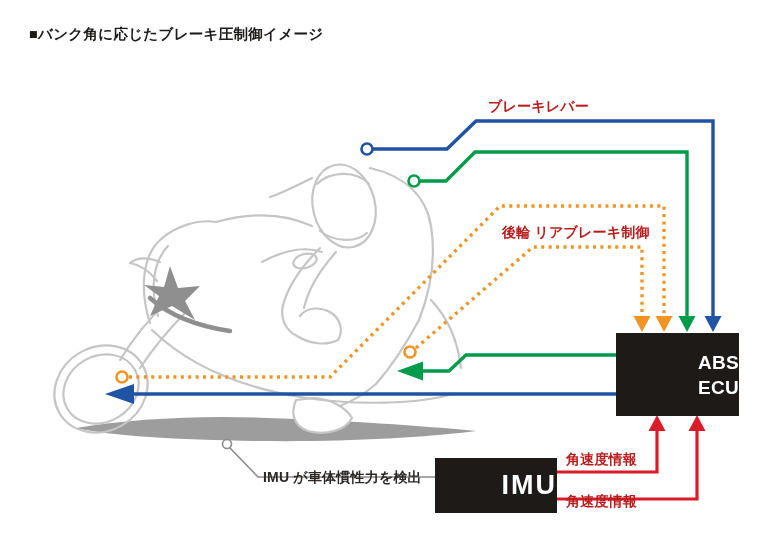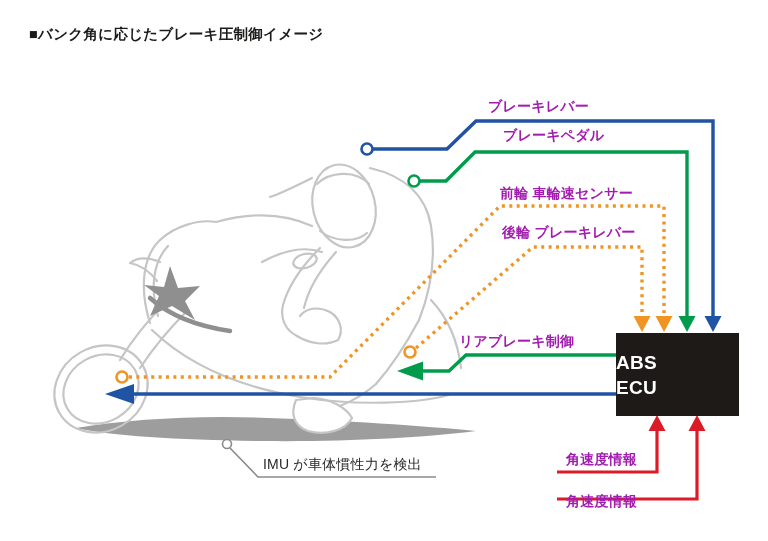--- a/index.html
+++ b/index.html
@@ -1,24 +1,24 @@
 <!DOCTYPE html>
 <html><head>
 <meta charset="utf-8">
 <style>
   html,body{margin:0;padding:0;background:#fff;}
   .stage{position:relative;width:768px;height:541px;background:#ffffff;overflow:hidden;
          font-family:"Liberation Sans","DejaVu Sans",sans-serif;}
   .stage svg{position:absolute;left:0;top:0;}
   .title{position:absolute;left:29px;top:25px;font-size:14.5px;font-weight:700;color:#1d1b1a;
          white-space:nowrap;letter-spacing:.3px;}
-  .lbl{position:absolute;white-space:nowrap;color:#a21caf;font-size:14px;font-weight:700;letter-spacing:.2px;}
-  .lbl.normal{font-weight:400;color:#2b2826;}
+  .lbl{position:absolute;white-space:nowrap;color:#b91c1c;font-size:14px;font-weight:700;letter-spacing:.2px;}
+  .lbl.normal{font-weight:700;color:#2b2826;margin-top:13px;}
   .box{position:absolute;background:#1d1a17;color:#ffffff;display:flex;flex-direction:column;
-       align-items:flex-start;justify-content:center;font-weight:700;text-align:center;}
+       align-items:flex-end;justify-content:center;font-weight:700;text-align:center;}
   .box.abs{left:616px;top:333px;width:123px;height:83px;font-size:19px;line-height:25px;letter-spacing:.3px;}
   .box.imu{left:435px;top:458px;width:122px;height:55px;font-size:27px;letter-spacing:2px;}
 </style>
 </head>
 <body>
 
 <div class="stage">
 
   <svg width="768" height="541" viewBox="0 0 768 541">
 
@@ -101,27 +101,27 @@
 
     <g stroke="#dc1b28" fill="none" stroke-width="3.2">
       <polyline points="557,499 697,499 697,430"></polyline>
       <polygon stroke="none" fill="#dc1b28" points="697,415 688.5,431 705.5,431"></polygon>
     </g>
   </svg>
 
   <div class="title">■バンク角に応じたブレーキ圧制御イメージ</div>
 
   <div class="lbl" style="left:488px;top:98px">ブレーキレバー</div>
-  <div class="lbl" style="left:503px;top:127px">ブレーキペダル</div>
-  <div class="lbl" style="left:500px;top:185px">前輪 車輪速センサー</div>
-  <div class="lbl" style="left:502px;top:224px">後輪 ブレーキレバー</div>
-  <div class="lbl" style="left:459px;top:333px">リアブレーキ制御</div>
+  <div class="lbl" style="left:502px;top:224px">後輪 リアブレーキ制御</div>
   <div class="lbl" style="left:566px;top:451px">角速度情報</div>
   <div class="lbl" style="left:566px;top:493px">角速度情報</div>
   <div class="lbl normal" style="left:263px;top:456px">IMU が車体慣性力を検出</div>
 
   <div class="box abs">
     <span>ABS</span>
     <span>ECU</span>
   </div>
 
+  <div class="box imu">
+    <span>IMU</span>
+  </div>
 
 </div>
 
 </body></html>

